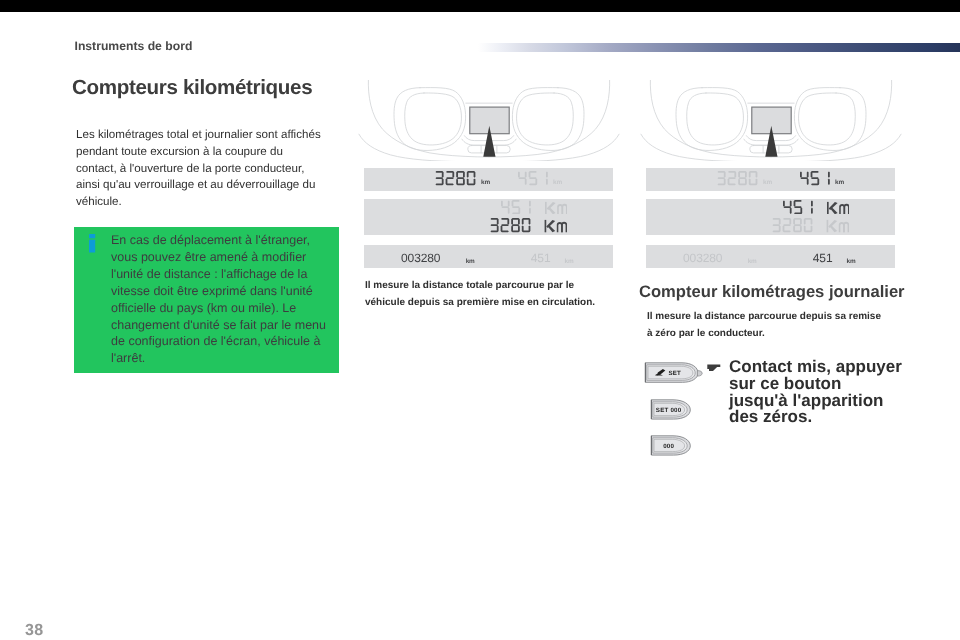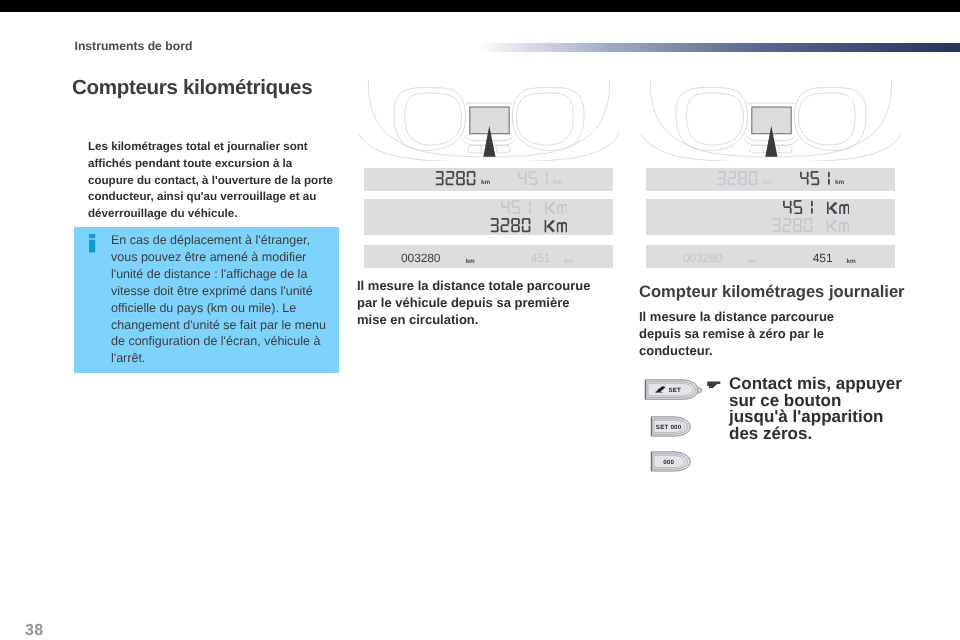--- a/index.html
+++ b/index.html
@@ -2,37 +2,37 @@
 <html><head>
 <meta charset="utf-8">
 <title>Compteurs kilometriques</title>
 <style>html,body{margin:0;padding:0;background:#000;}
 body{width:960px;height:640px;overflow:hidden;font-family:"Liberation Sans",sans-serif;position:relative;-webkit-font-smoothing:antialiased;text-rendering:geometricPrecision;}
 .page{position:absolute;left:0;top:12px;width:960px;height:640px;background:#fff;overflow:hidden;}
 .hdr{position:absolute;left:74.5px;top:27px;font-size:12.2px;font-weight:bold;color:#494949;}
 .gradbar{position:absolute;left:478px;top:31px;width:482px;height:9px;
  background:linear-gradient(to right,#ffffff 0%,#eceef5 5%,#d7dae6 10.8%,#c1c7da 18%,#a3a9c4 27.4%,#8790b1 38%,#6f7b9f 48%,#5a6791 58.5%,#4a5882 70%,#3a4a72 82%,#2c3d66 93.8%,#253458 100%);}
 .h1{position:absolute;left:72px;top:64px;margin:0;font-size:20.6px;letter-spacing:-0.35px;font-weight:bold;color:#3d3d3d;}
-.lead{position:absolute;left:72px;top:111px;margin:16px;width:250px;font-size:11.6px;font-weight:bold;color:#2f2f2f;line-height:16.8px;}
-.infobox{position:absolute;left:74px;top:215px;width:265px;height:146px;background:#7dd3fc;}
+.lead{position:absolute;left:72px;top:111px;margin:4px;width:250px;font-size:11.6px;font-weight:normal;color:#2f2f2f;line-height:16.8px;}
+.infobox{position:absolute;left:74px;top:215px;width:265px;height:146px;background:#22c55e;}
 .infoicon{position:absolute;left:15px;top:6.6px;}
 .infotext{position:absolute;left:37px;top:5px;width:217px;font-size:12.5px;color:#3d3d3f;line-height:16.9px;}
 .col{position:absolute;width:264px;top:68px;}
 .colL{left:357px;} .colR{left:639px;}
 .fig{position:relative;width:264px;height:80.8px;background:#fff;}
 .lcdwrap{position:relative;width:264px;background:#fff;}
 .lcd{position:absolute;background:#dcdddf;}
 .seg{position:absolute;}
 .sON{fill:#46474a;} .sOFF{fill:#c6c8cb;}
 .unit{position:absolute;font-size:6.4px;font-weight:bold;letter-spacing:-0.15px;line-height:6.4px;}
 .uON{color:#46474a;} .uOFF{color:#c6c8cb;}
 .bignum{position:absolute;font-size:12px;letter-spacing:-0.1px;line-height:19.5px;}
 .nON{color:#3f4043;} .nOFF{color:#c4c6c9;}
 .sec-h{margin:0;font-size:16.6px;font-weight:bold;color:#3d3d3d;white-space:nowrap;}
-.sec-p{margin:0;width:234px;font-size:13px;font-weight:bold;color:#2f2f2f;line-height:16.8px;}
+.sec-p{margin:8px;width:234px;font-size:10px;font-weight:bold;color:#2f2f2f;line-height:16.8px;}
 .noteblock{position:relative;width:264px;height:114px;margin-top:12px;}
 .btnpanel{position:absolute;left:0;top:0;width:62px;height:111px;background:#fff;}
 .btnimg{position:absolute;}
 .btntxt{font-family:"Liberation Sans",sans-serif;font-size:6.2px;font-weight:bold;fill:#232323;text-anchor:middle;letter-spacing:0.2px;}
 .noteblk{position:absolute;left:68px;top:4px;width:196px;}
 .notetxt{margin:0;padding-left:22px;font-size:17px;font-weight:bold;color:#2f2f2f;line-height:16.8px;}
 .bullet{position:absolute;left:0;top:5px;}
 .pageno{position:absolute;left:25px;top:610px;font-size:16px;font-weight:bold;color:#969696;letter-spacing:0.3px;}
 .wm{position:absolute;left:679px;top:605px;font-size:27.8px;color:#9e9e9e;letter-spacing:-0.1px;}
 svg{display:block;}

